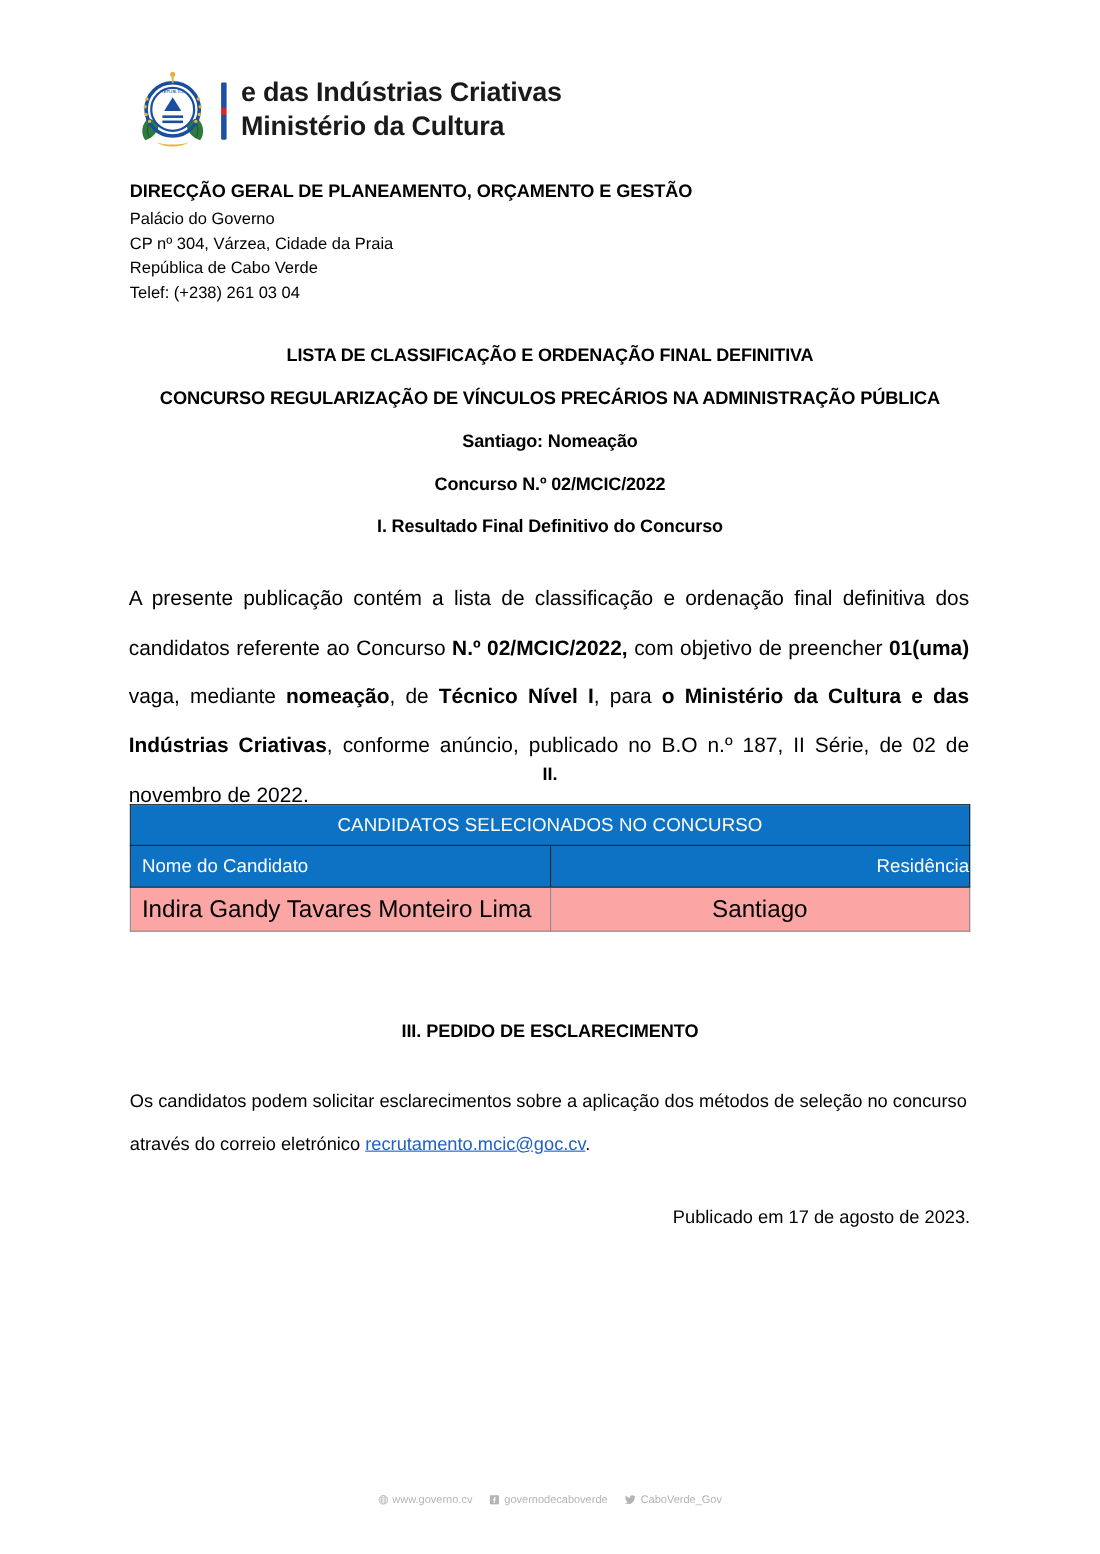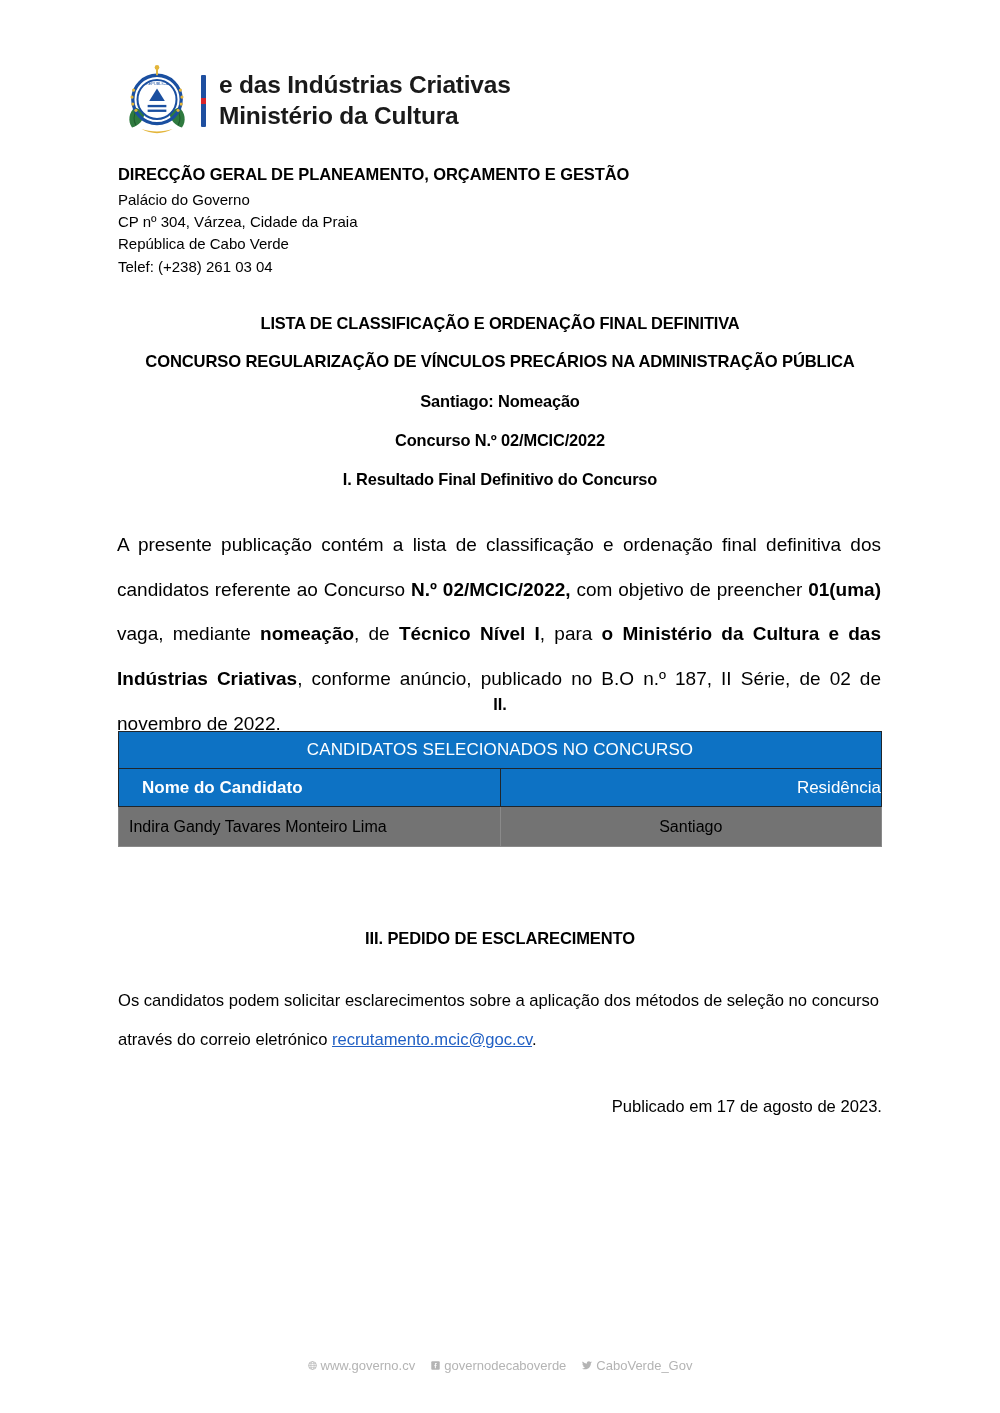--- a/index.html
+++ b/index.html
@@ -141,28 +141,27 @@
   }
   .tbl-head {
     background: #0d72c4;
     color: #ffffff;
     font-size: 17px;
     height: 37px;
     border: 1px solid #20262b;
   }
   .tbl-head.left {
     text-align: left;
-    padding-left: 23px;
-    font-weight: bold;
+    padding-left: 10px;
   }
   .tbl-head.center { text-align: right; }
   .tbl-cell {
-    background: #737373;
+    background: #fca5a5;
     color: #000000;
-    font-size: 16px;
+    font-size: 22px;
     height: 39px;
     border: 1px solid #8a8a8a;
   }
   .tbl-cell.left {
     text-align: left;
     padding-left: 10px;
   }
   .tbl-cell.center { text-align: center; }
 
   
@@ -204,21 +203,21 @@
   .footer {
     position: absolute;
     left: 0;
     top: 1358px;
     width: 1000px;
     display: flex;
     justify-content: center;
     align-items: center;
     gap: 16px;
     color: #b4b4b4;
-    font-size: 13px;
+    font-size: 10px;
   }
   .footer-item {
     display: flex;
     align-items: center;
     gap: 4px;
     white-space: nowrap;
   }
   .footer-item svg { display: block; }
 </style>
 </head>

